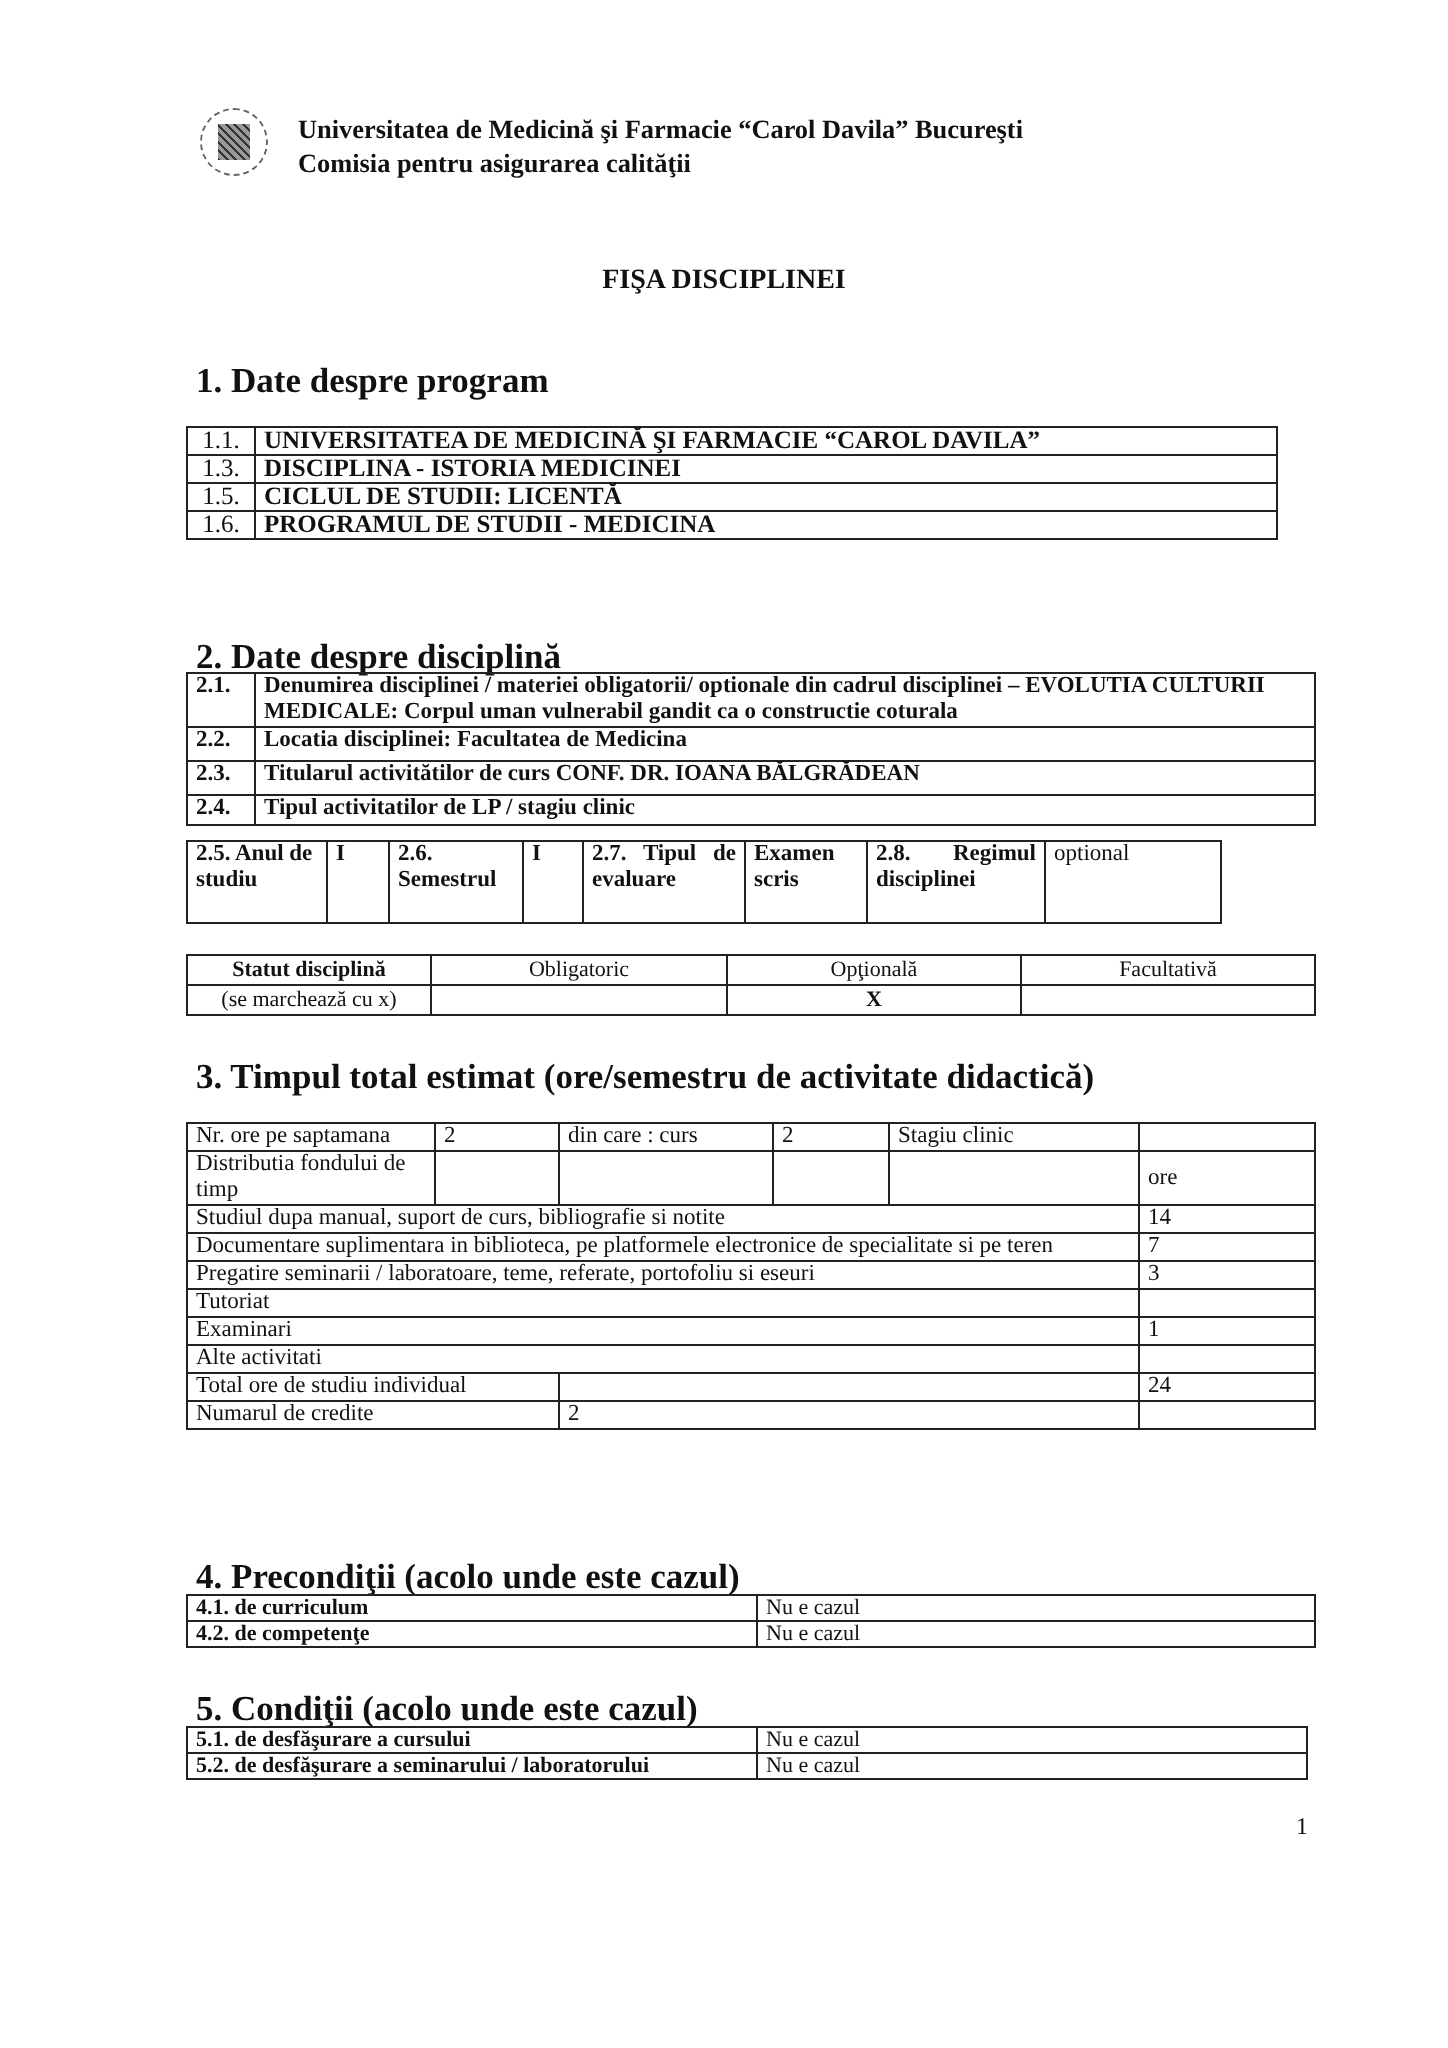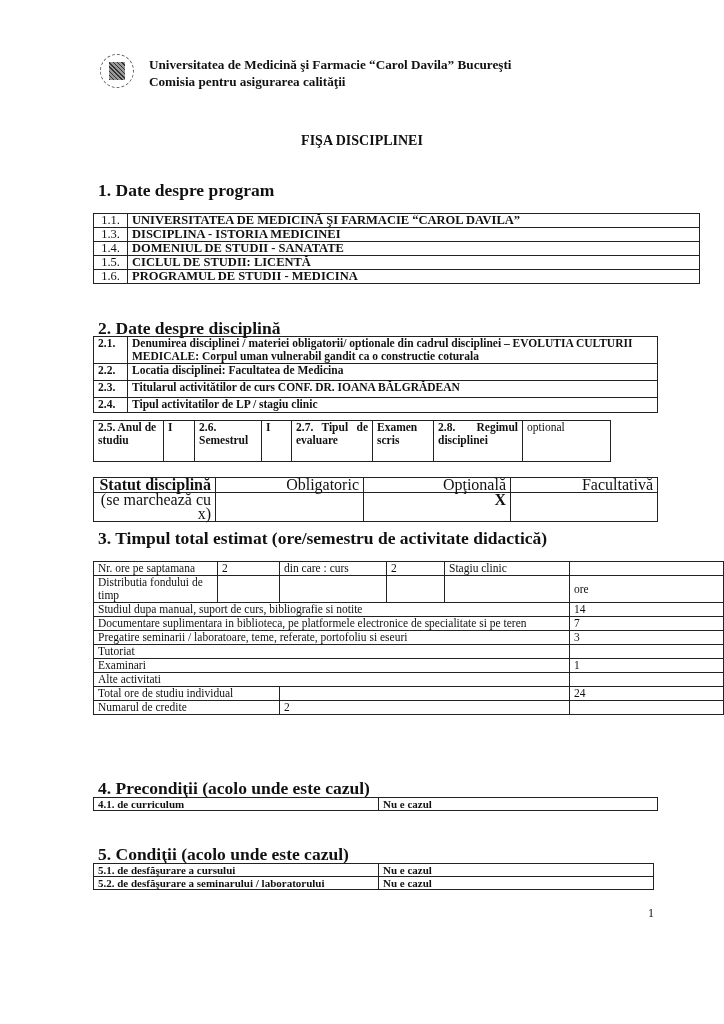--- a/index.html
+++ b/index.html
@@ -13,53 +13,49 @@
   .hdr1 { left: 149px; top: 57px; font-size: 13.2px; font-weight: bold; }
   .hdr2 { left: 149px; top: 74px; font-size: 13.2px; font-weight: bold; }
   .title { left: 0; width: 724px; text-align: center; top: 133px; font-size: 14px; font-weight: bold; }
   .h2 { font-size: 17.5px; font-weight: bold; }
   table { border-collapse: collapse; position: absolute; table-layout: fixed; }
   td { border: 1px solid #222; padding: 0 4px; vertical-align: top; line-height: 13px; }
   .t1 td { font-size: 12.5px; font-weight: bold; height: 13px; }
   .t1 td.n { font-weight: normal; text-align: center; }
   .t2 td { font-size: 11.5px; font-weight: bold; }
   .t2 td.nm { font-weight: normal; }
-  .t3 td { font-size: 16px; text-align: right; line-height: 14px; }
+  .t3 td { font-size: 11px; text-align: center; line-height: 14px; }
   .t4 td { font-size: 11.5px; line-height: 13px; }
   .t5 td { font-size: 11px; font-weight: bold; line-height: 12px; }
-  .t5 td.v { font-weight: bold; margin-left: 12px; }
+  .t5 td.v { font-weight: normal; margin-left: 12px; }
   .pagenum { left: 648px; top: 906px; font-size: 12px; }
   .just { text-align: justify; text-align-last: justify; }
 </style>
 </head>
 <body>
 
 <div class="abs logo"></div>
 <div class="abs hdr1">Universitatea de Medicină şi Farmacie “Carol Davila” Bucureşti</div>
 <div class="abs hdr2">Comisia pentru asigurarea calităţii</div>
 <div class="abs title">FIŞA DISCIPLINEI</div>
 
 <div class="abs h2" style="left:98px;top:180px;">1.  Date despre program</div>
-<table class="t1" style="left:93px;top:213px;width:607px;">
+<table class="t1" style="left:93px;top:213px;width:546px;">
   <colgroup>
       <col style="width:34px">
       <col>
     </colgroup>
   <tbody>
       <tr>
         <td class="n">1.1.</td>
         <td>UNIVERSITATEA DE MEDICINĂ ŞI FARMACIE “CAROL DAVILA”</td>
       </tr>
   <tr>
         <td class="n">1.3.</td>
         <td>DISCIPLINA   - ISTORIA MEDICINEI</td>
-      </tr>
-  <tr>
-        <td class="n">1.4.</td>
-        <td>DOMENIUL DE STUDII  - SANATATE</td>
       </tr>
   <tr>
         <td class="n">1.5.</td>
         <td>CICLUL DE STUDII: LICENTĂ</td>
       </tr>
   <tr>
         <td class="n">1.6.</td>
         <td>PROGRAMUL DE STUDII - MEDICINA</td>
       </tr>
 </tbody>
@@ -131,21 +127,21 @@
   <tr>
     <td>(se marchează cu x)</td>
     <td></td>
     <td style="font-weight:bold">X</td>
     <td></td>
   </tr>
 </tbody>
   </table>
 
 <div class="abs h2" style="left:98px;top:528px;">3.  Timpul total estimat (ore/semestru de activitate didactică)</div>
-<table class="t4" style="left:93px;top:561px;width:631px;">
+<table class="t4" style="left:93px;top:561px;width:565px;">
   <colgroup>
       <col style="width:124px">
       <col style="width:62px">
       <col style="width:107px">
       <col style="width:58px">
       <col style="width:125px">
       <col>
     </colgroup>
   <tbody>
       <tr>
@@ -205,20 +201,24 @@
 <table class="t5" style="left:93px;top:797px;width:565px;">
   <colgroup>
       <col style="width:285px">
       <col>
     </colgroup>
   <tbody>
       <tr>
         <td>4.1.  de curriculum</td>
         <td class="v">Nu e cazul</td>
       </tr>
+  <tr>
+        <td>4.2. de competenţe</td>
+        <td class="v">Nu e cazul</td>
+      </tr>
 </tbody>
   </table>
 
 <div class="abs h2" style="left:98px;top:844px;">5.  Condiţii (acolo unde este cazul)</div>
 <table class="t5" style="left:93px;top:863px;width:561px;">
   <colgroup>
       <col style="width:285px">
       <col>
     </colgroup>
   <tbody>

